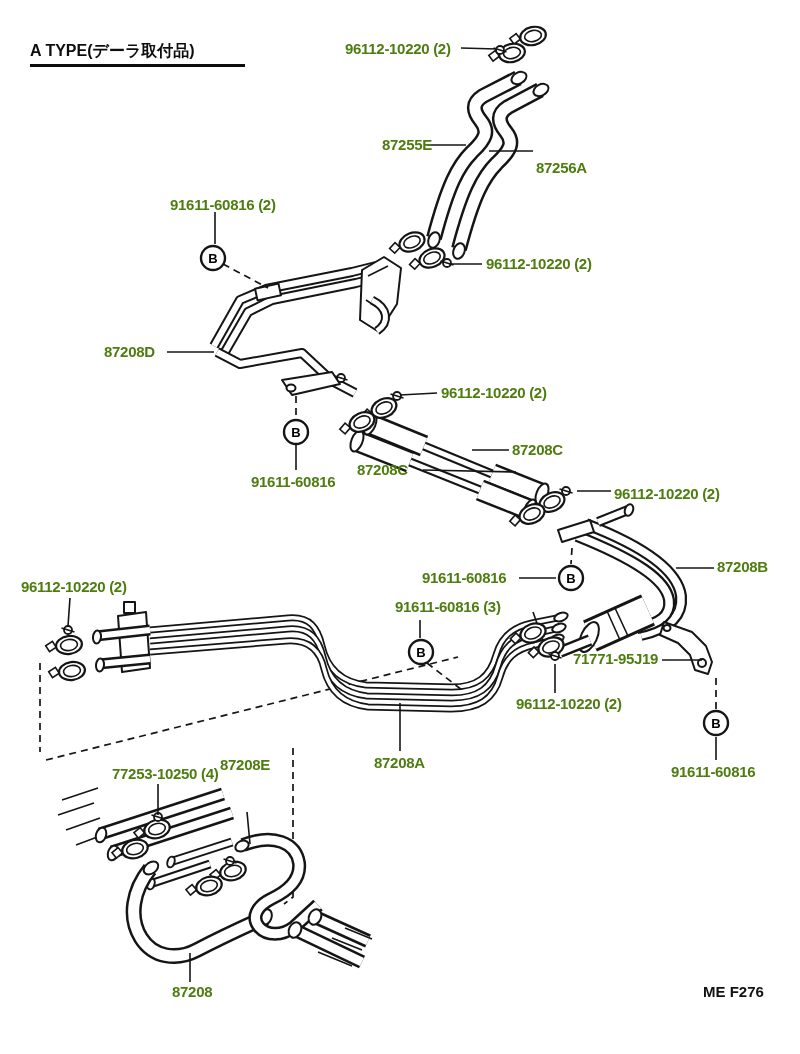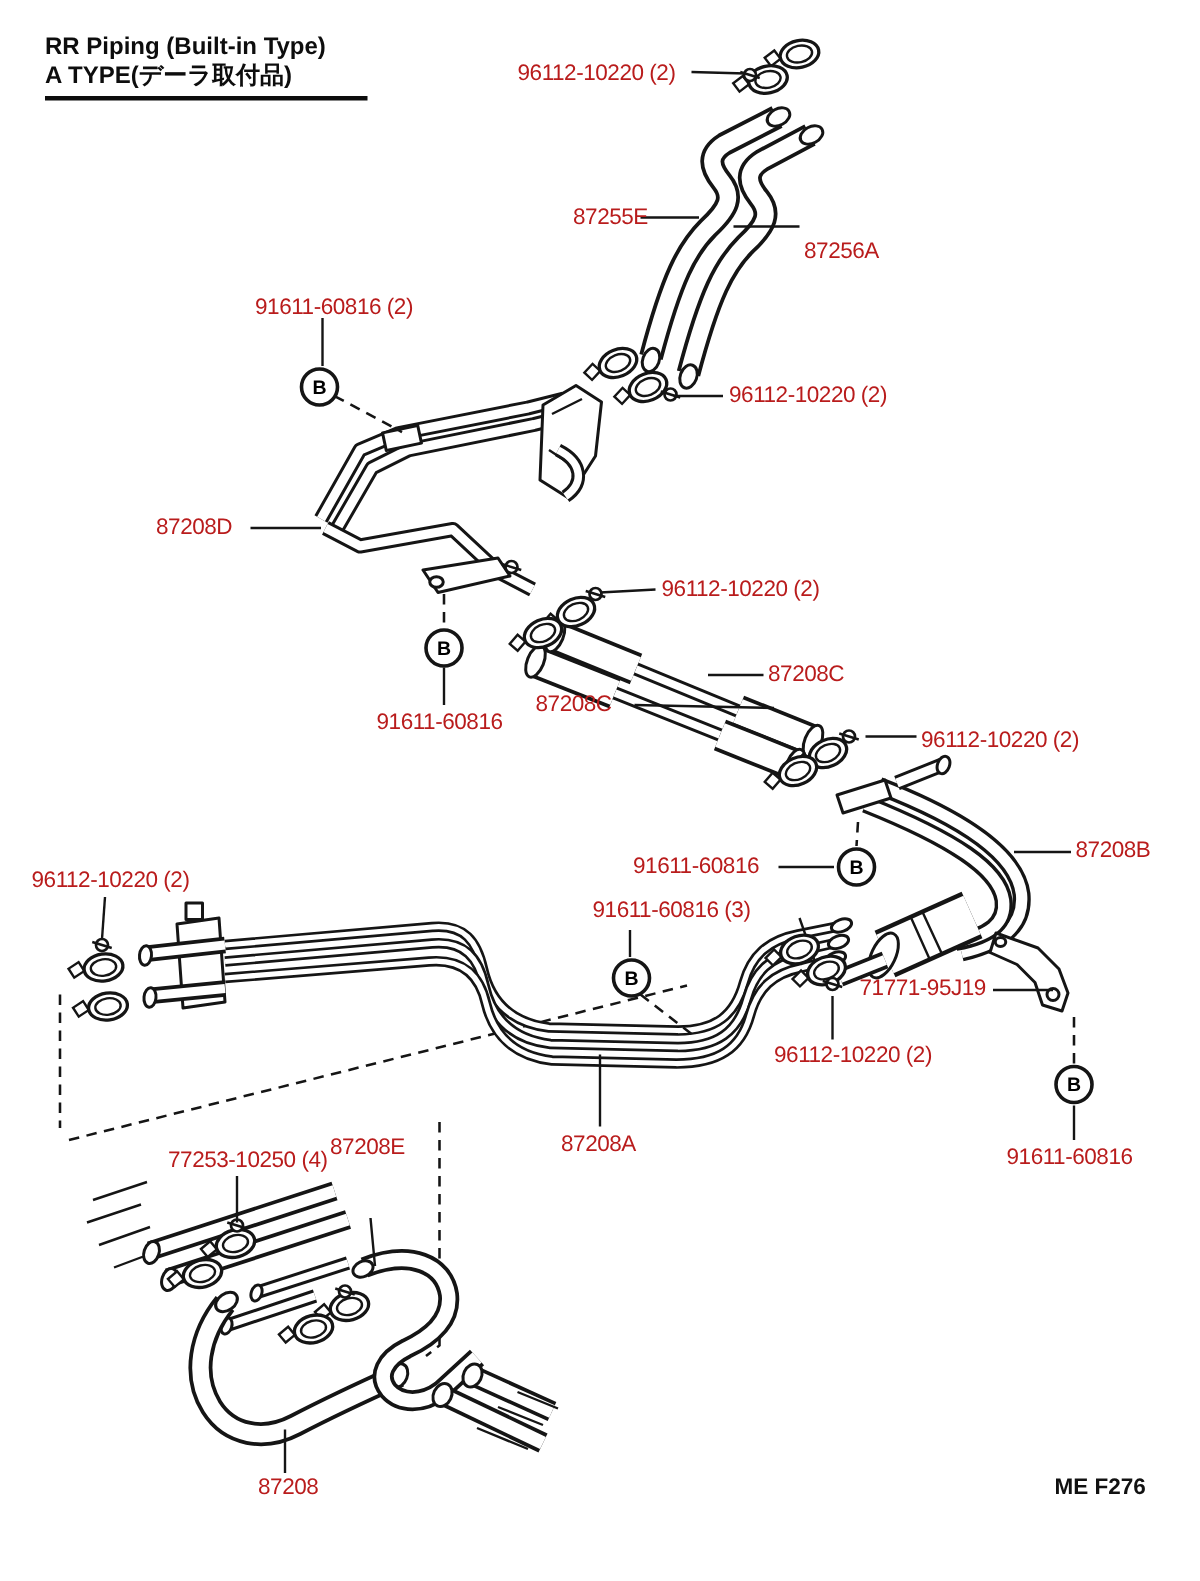--- a/index.html
+++ b/index.html
@@ -1,21 +1,21 @@
 <!DOCTYPE html>
 <html><head>
 <meta charset="utf-8">
 <style>
   html,body{margin:0;padding:0;background:#fff;}
   body{width:800px;height:1054px;position:relative;overflow:hidden;
        font-family:"Liberation Sans",sans-serif;color:#111;}
   #stage{position:absolute;left:0;top:0;width:800px;height:1054px;}
   svg{position:absolute;left:0;top:0;}
-  .lbl{position:absolute;font-weight:normal;font-size:15px;line-height:16px;
-       white-space:nowrap;letter-spacing:-0.3px;color:#b91c1c;}
+  .lbl{position:absolute;font-weight:bold;font-size:15px;line-height:16px;
+       white-space:nowrap;letter-spacing:-0.3px;color:#4d7c0f;}
   .title{position:absolute;left:30px;font-weight:bold;font-size:16px;
          line-height:19px;white-space:nowrap;color:#0d0d0d;}
   #title1{top:22px;}
   #title2{top:41px;}
   #title-underline{position:absolute;left:30px;top:64px;width:215px;height:3px;background:#0d0d0d;}
   #page-code{position:absolute;left:703px;top:983px;font-weight:bold;font-size:15px;white-space:nowrap;text-align:right;}
   .to{fill:none;stroke:#151515;stroke-linejoin:round;}
   .ti{fill:none;stroke:#ffffff;stroke-linejoin:round;}
   .ln{fill:none;stroke:#151515;stroke-width:1.6;}
   .dash{fill:none;stroke:#151515;stroke-width:1.7;stroke-dasharray:7 5;}
@@ -245,21 +245,20 @@
       <circle r="12" fill="#fff" stroke="#151515" stroke-width="2.4"></circle>
       <text class="boltTxt" text-anchor="middle" dy="4.5">B</text>
     </g>
     <g transform="translate(716,723)">
       <circle r="12" fill="#fff" stroke="#151515" stroke-width="2.4"></circle>
       <text class="boltTxt" text-anchor="middle" dy="4.5">B</text>
     </g>
   </g>
 </svg>
 
-  <div id="title1" class="title">RR  Piping (Built-in Type)</div>
   <div id="title2" class="title">A  TYPE(デーラ取付品)</div>
   <div id="title-underline"></div>
   <div id="labels">
       <div class="lbl" style="left: 345px; top: 41px;">96112-10220 (2)</div>
       <div class="lbl" style="left: 366px; top: 137px; margin-left: 16px;">87255E</div>
       <div class="lbl" style="left: 536px; top: 143px; margin-top: 17px;">87256A</div>
       <div class="lbl" style="left: 170px; top: 197px;">91611-60816 (2)</div>
       <div class="lbl" style="left: 486px; top: 256px;">96112-10220 (2)</div>
       <div class="lbl" style="left: 104px; top: 344px;">87208D</div>
       <div class="lbl" style="left: 441px; top: 385px;">96112-10220 (2)</div>

